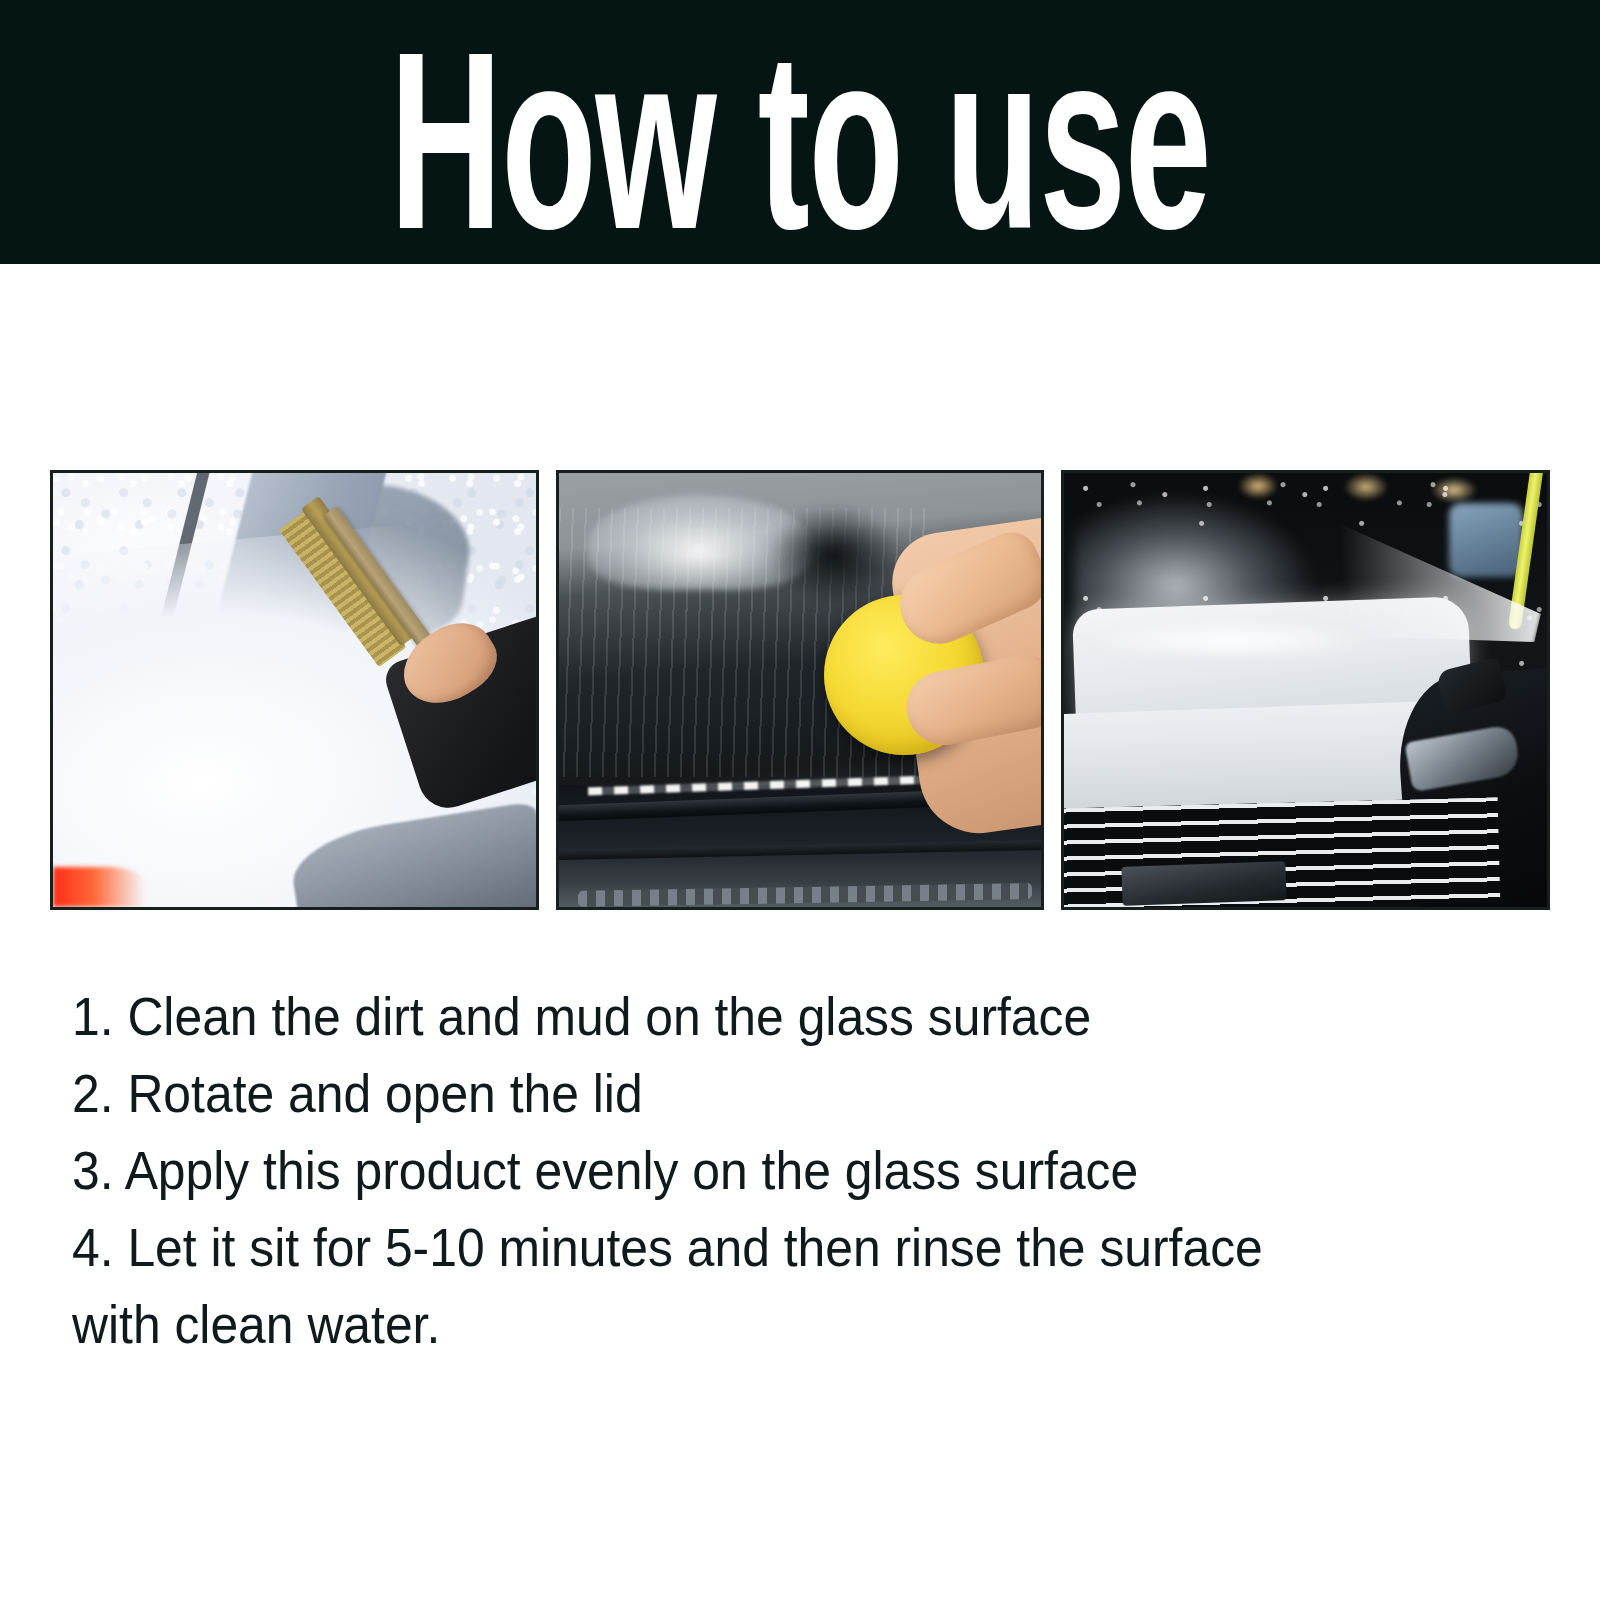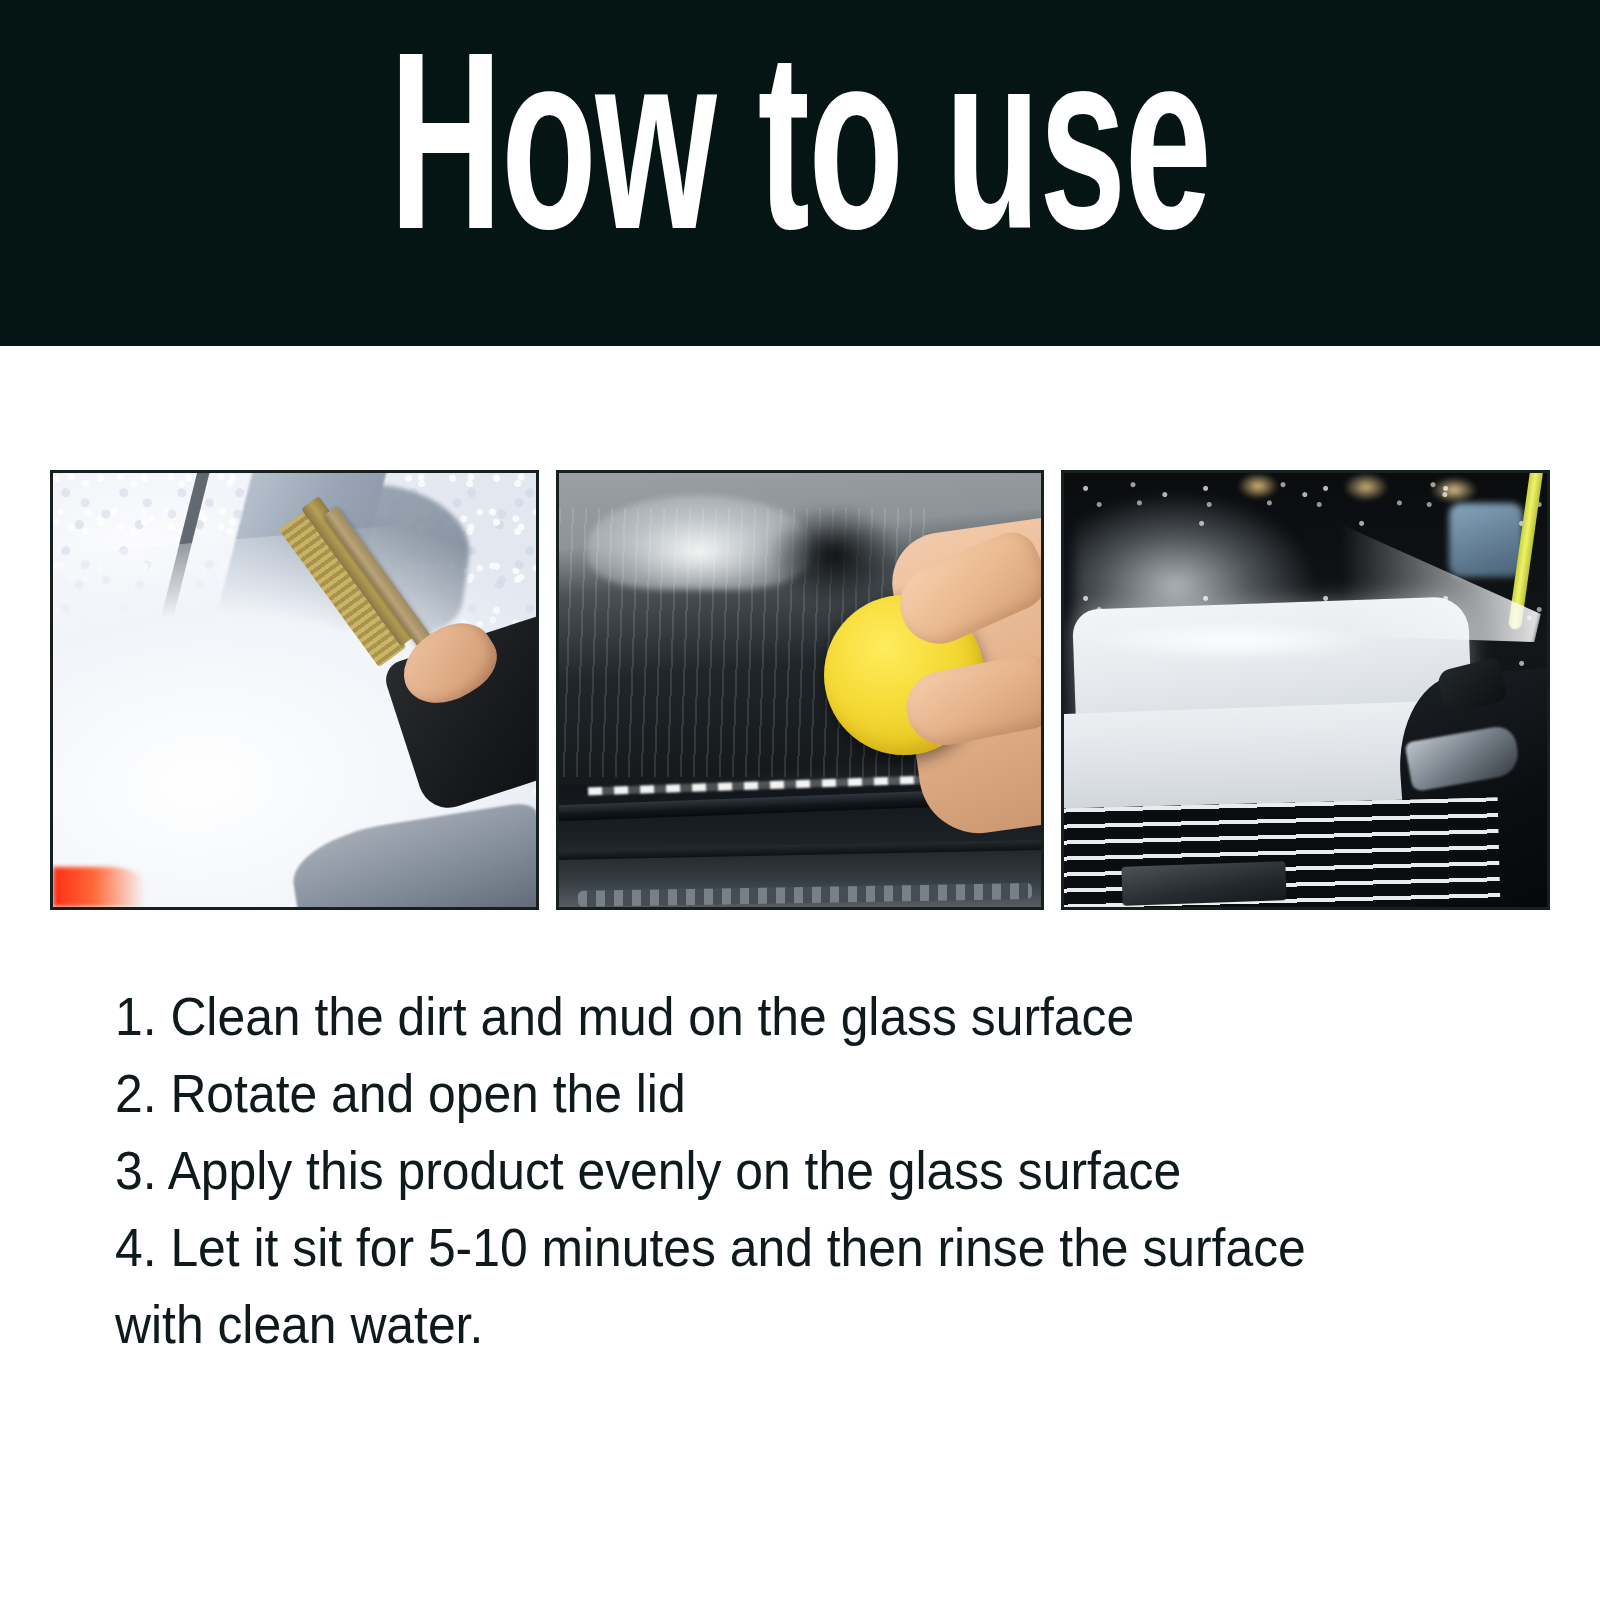--- a/index.html
+++ b/index.html
@@ -21,21 +21,21 @@
     height: 1600px;
     background: #ffffff;
   }
 
   
   .header-band {
     position: absolute;
     left: 0;
     top: 0;
     width: 1600px;
-    height: 346px;
+    height: 264px;
     background: #051513;
     overflow: hidden;
   }
   .header-title {
     position: absolute;
     left: 0;
     top: 0;
     width: 1600px;
     height: 298px;
     display: flex;
@@ -439,21 +439,20 @@
     transform: rotate(-2deg);
     filter: blur(.6px);
   }
 
   
   .steps {
     position: absolute;
     left: 72px;
     top: 978px;
     width: 1450px;
-    margin-left: 43px;
   }
   .step-line {
     color: #0f1a1c;
     font-family: "Liberation Sans Narrow", "Liberation Sans", sans-serif;
     font-size: 53px;
     line-height: 77px;
     font-weight: normal;
     white-space: nowrap;
     letter-spacing: 0px;
     transform: scaleX(0.94);

